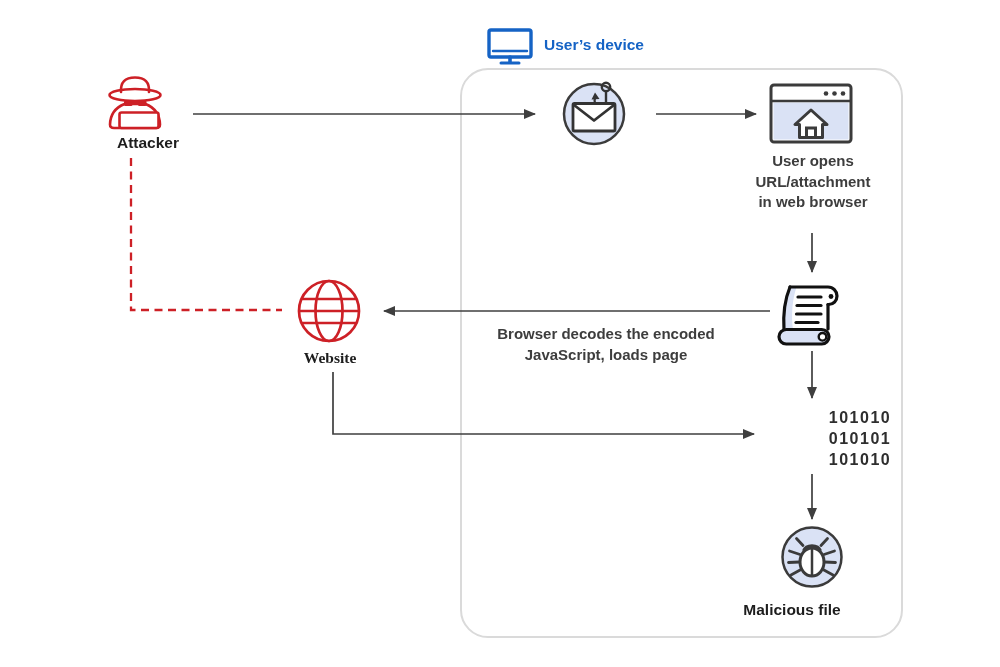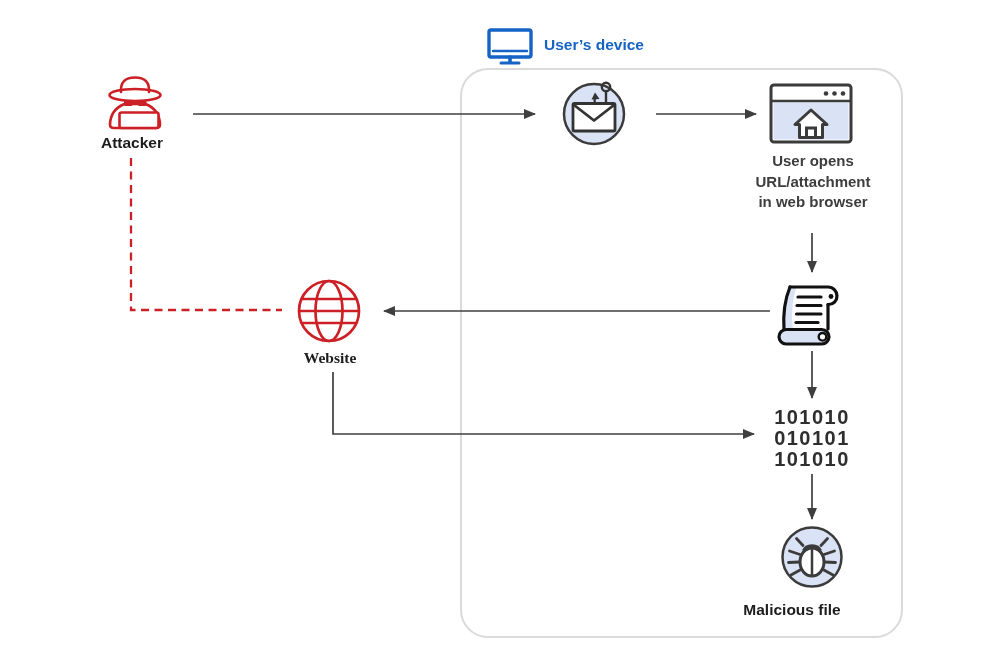--- a/index.html
+++ b/index.html
@@ -34,24 +34,25 @@
     color: #1d1d1d;
   }
   .device-label {
     font-weight: 600;
     font-size: 15.5px;
     color: #1563C5;
     transform: none;
   }
   .binary {
     font-weight: 700;
-    font-size: 20px;
+    font-size: 16px;
     line-height: 21px;
     letter-spacing: 1.5px;
     color: #2e2e2e;
+    margin-left: 48px;
   }
 </style>
 </head>
 <body>
 
 <div class="stage">
 
   <svg class="canvas" width="1000" height="667" viewBox="0 0 1000 667">
     <defs>
       <marker id="ah" markerUnits="userSpaceOnUse" markerWidth="13" markerHeight="11" refX="11" refY="5" orient="auto">
@@ -163,29 +164,33 @@
       <path d="M802,550.5 A10.5,9 0 0 1 822,550.5 Z" fill="#3B3B3B"></path>
       <ellipse cx="812" cy="562" rx="12" ry="14" fill="#ffffff" stroke="#3B3B3B" stroke-width="3"></ellipse>
       <path d="M812,549 V575.5" stroke="#3B3B3B" stroke-width="2.5"></path>
       <path d="M800,554.5 L789.5,551 M799.5,562 L788.5,562.5 M801,569.5 L791,575" stroke="#3B3B3B" stroke-width="2.8" stroke-linecap="round"></path>
       <path d="M824,554.5 L834.5,551 M824.5,562 L835.5,562.5 M823,569.5 L833,575" stroke="#3B3B3B" stroke-width="2.8" stroke-linecap="round"></path>
     </g>
   </svg>
 
   <div class="txt device-label" style="left:544px; top:36px;">User’s device</div>
 
-  <div class="txt node-label" style="left:132px; top:133px;">Attacker</div>
+  <div class="txt node-label" style="left:148px; top:133px;">Attacker</div>
 
 
   <div class="txt caption" style="left:813px; top:151px;">
     <div>User opens</div>
     <div>URL/attachment</div>
     <div>in web browser</div>
   </div>
 
+  <div class="txt caption" style="left:606px; top:324px;">
+    <div>Browser decodes the encoded</div>
+    <div>JavaScript, loads page</div>
+  </div>
 
   <div class="txt node-label" style="left:330px; top:348px;font-family:Liberation Serif, serif;">Website</div>
 
 
   <div class="txt binary" style="left:812px; top:407px;">
     <div>101010</div>
     <div>010101</div>
     <div>101010</div>
   </div>
 

